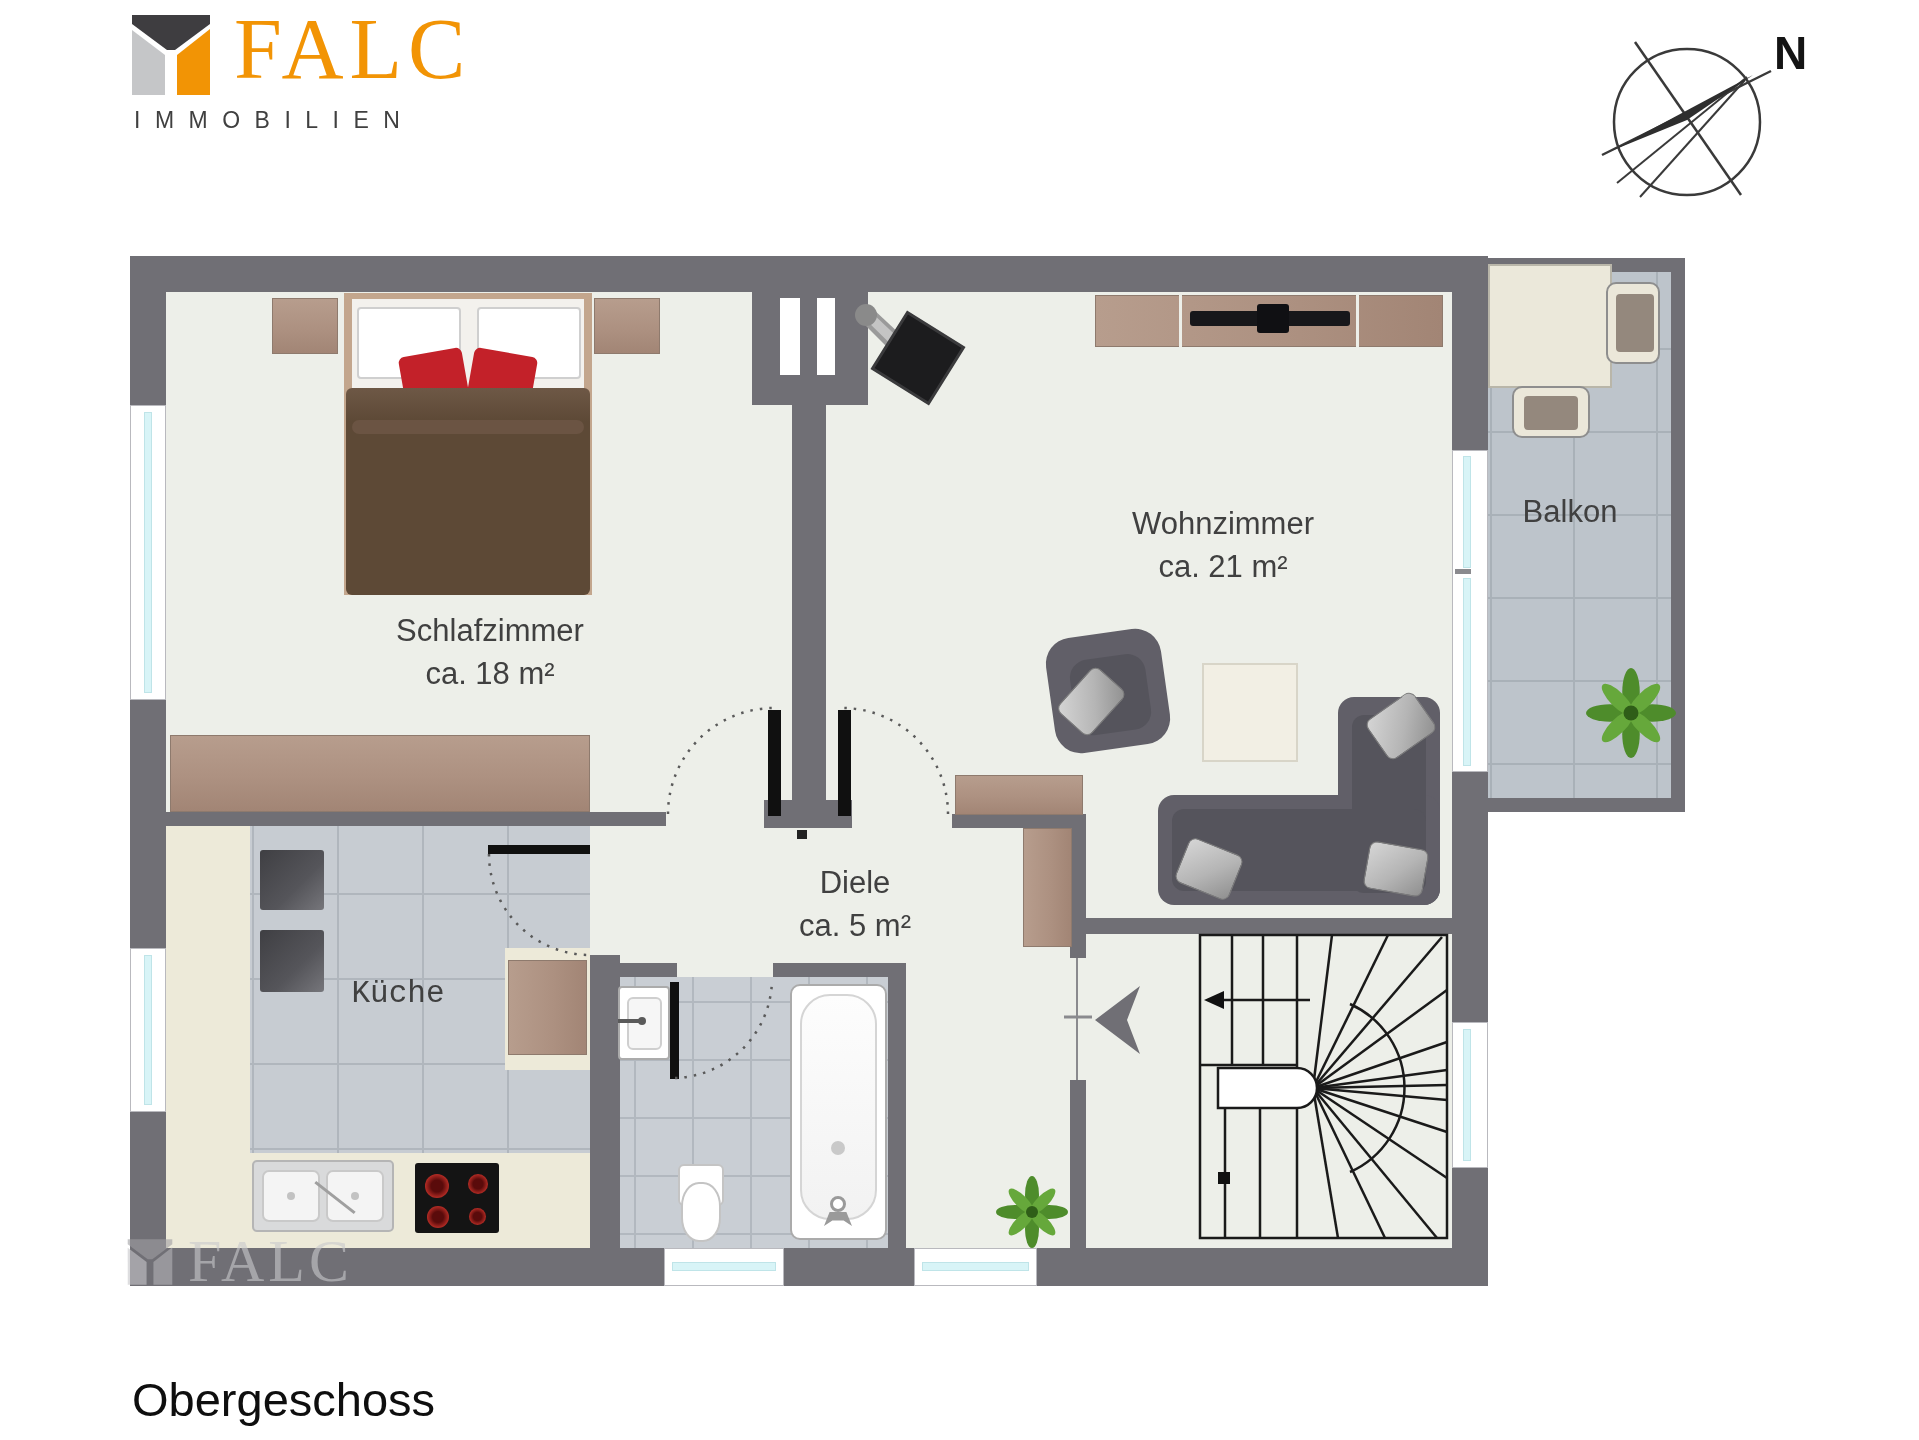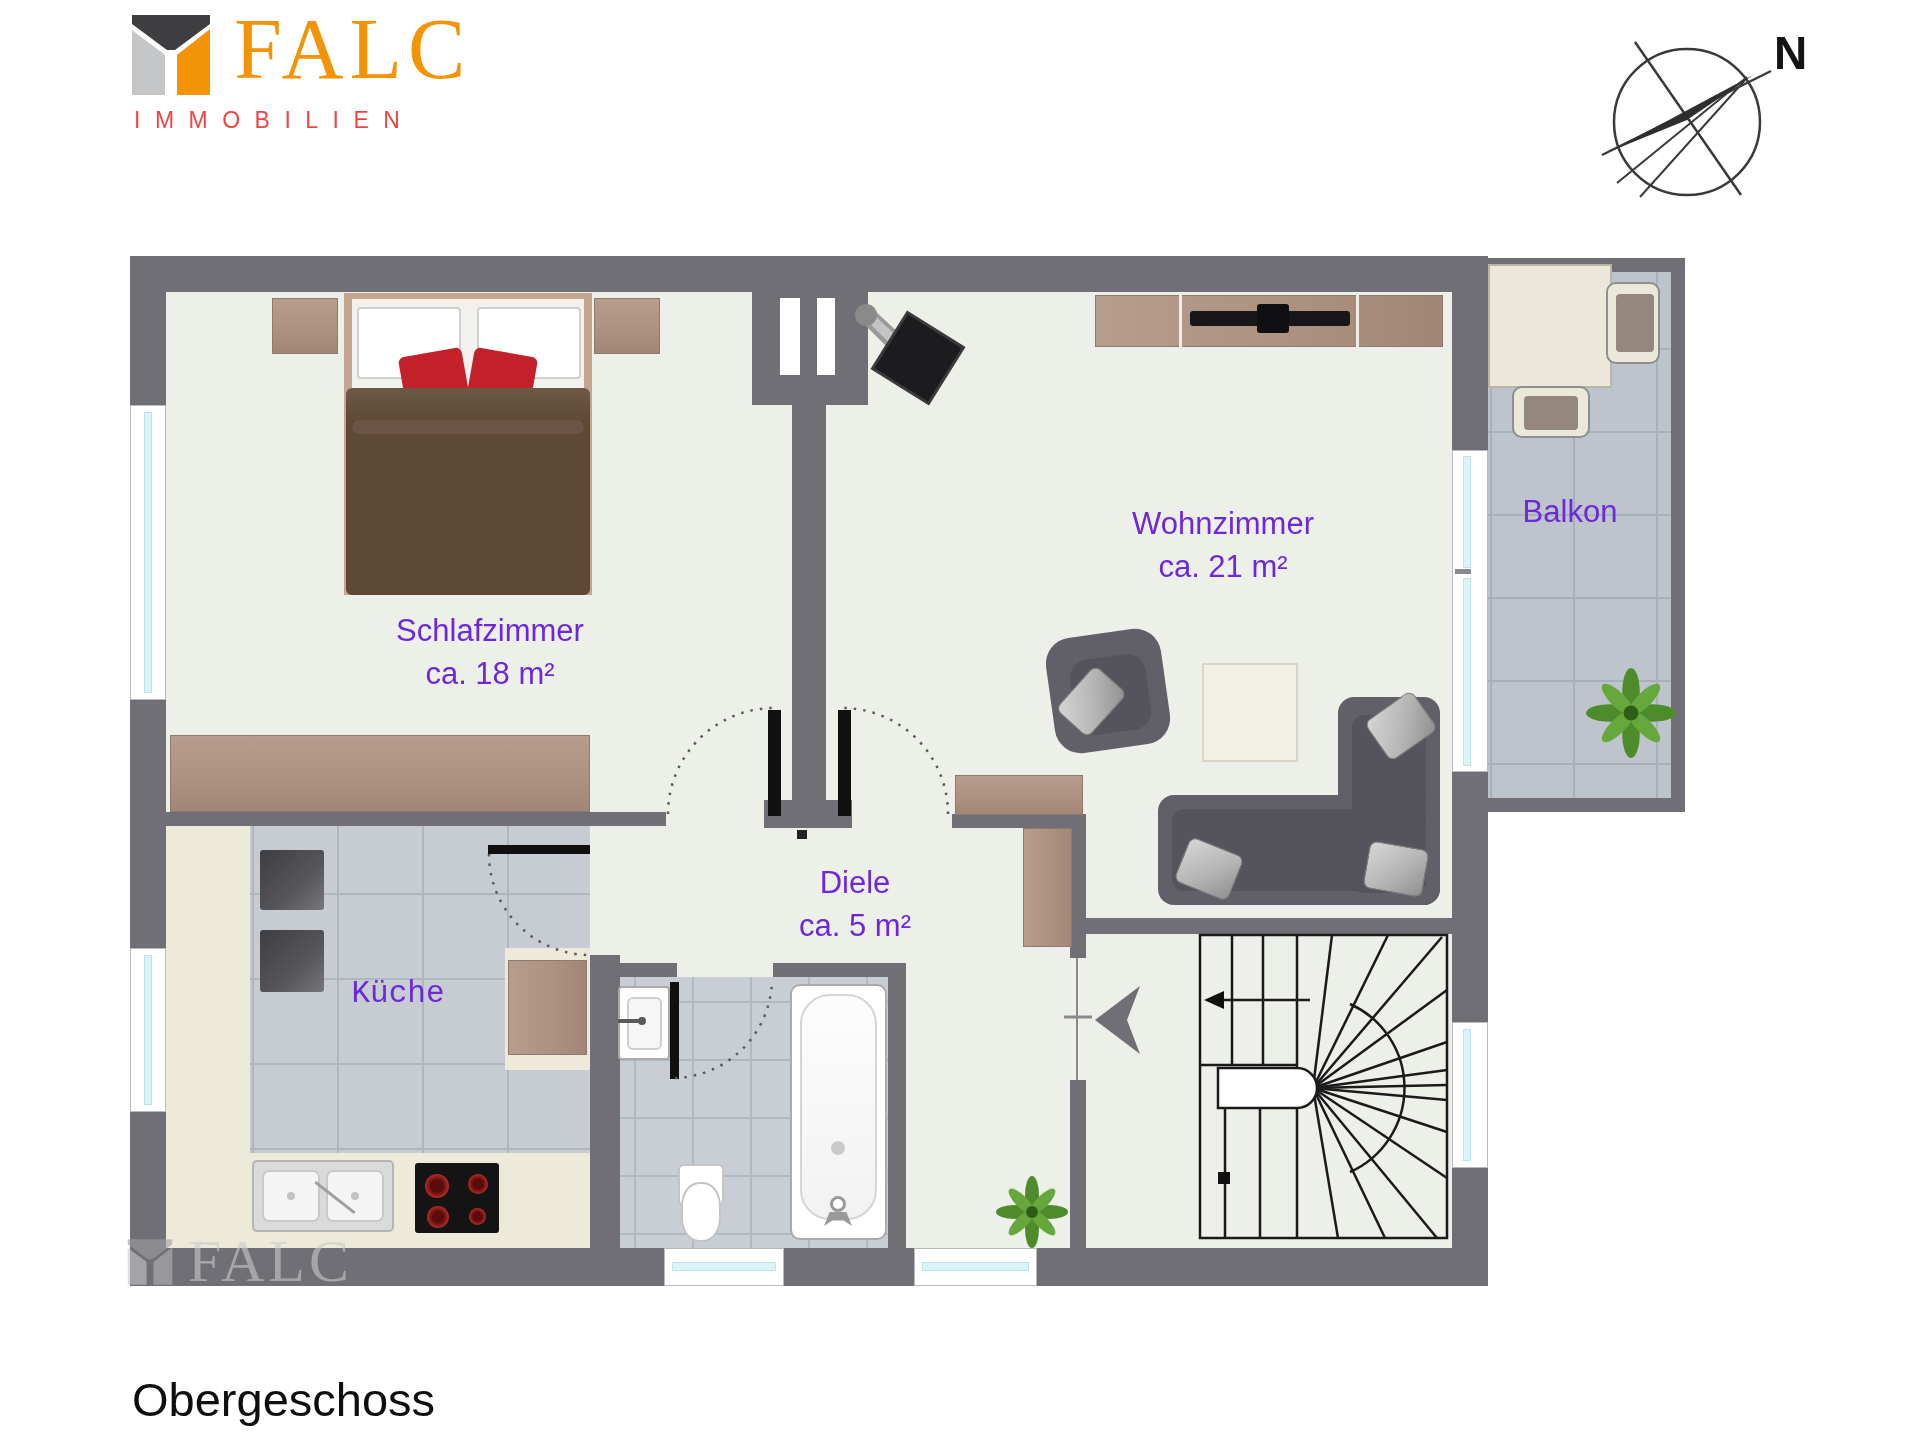--- a/index.html
+++ b/index.html
@@ -2,21 +2,21 @@
 <html><head>
 <meta charset="utf-8">
 <style>
   html,body{margin:0;padding:0;background:#fff;}
   #stage{position:relative;width:1919px;height:1440px;background:#ffffff;overflow:hidden;
          font-family:"Liberation Sans", sans-serif;}
   .abs{position:absolute;}
   
   .brand-word{font-family:"Liberation Serif", serif;font-size:86px;color:#F29405;
               letter-spacing:6px;line-height:1;}
-  .brand-sub{font-size:23px;color:#ef4444;letter-spacing:14.5px;font-weight:400;}
+  .brand-sub{font-size:23px;color:#404040;letter-spacing:14.5px;font-weight:400;}
   .north{font-size:46px;color:#141414;font-weight:600;}
   
   .wall{background:#706F75;}
   .floor{background:#EDEFE9;}
   .tiles-k{background-color:#C7CCD2;
     background-image:linear-gradient(to right,#B0B6BD 2px,transparent 2px),
                      linear-gradient(to bottom,#B0B6BD 2px,transparent 2px);
     background-size:85px 85px;background-position:2px 67px;}
   .tiles-b{background-color:#C9CED4;
     background-image:linear-gradient(to right,#B2B8BF 2px,transparent 2px),
@@ -26,21 +26,21 @@
     background-image:linear-gradient(to right,#A9B1B8 2px,transparent 2px),
                      linear-gradient(to bottom,#A9B1B8 2px,transparent 2px);
     background-size:83px 83px;background-position:2px 76px;}
   .win-recess{background:#ffffff;border:1px solid #B9B9BE;box-sizing:border-box;}
   .glass{background:#D8F4F7;border:1px solid #BFE4E8;box-sizing:border-box;}
   .counter{background:#EDEAD9;}
   .wood{background:linear-gradient(180deg,#B79D8D 0%,#AD9181 55%,#A28575 100%);}
   .woodv{background:linear-gradient(90deg,#B79D8D 0%,#AD9181 55%,#A28575 100%);}
   .doorleaf{background:#101010;}
   
-  .roomlabel{color:#6d28d9;font-size:31px;text-align:center;line-height:43px;width:320px;}
+  .roomlabel{color:#404040;font-size:31px;text-align:center;line-height:43px;width:320px;}
   .floorlabel{font-size:47px;color:#0E0E0E;}
   
   .sofa{background:#615F68;border-radius:16px;}
   .seat{background:#55545C;border-radius:12px;}
   .cush{background:linear-gradient(135deg,#D6D6D6 0%,#B5B5B5 55%,#8F8F8F 100%);
         border-radius:8px;border:1px solid #7e7e7e;}
   .cream-sq{background:#EBE8DA;border:2px solid #B9B6A9;box-sizing:border-box;}
   .chairframe{background:#EBE7D9;border:2px solid #8E8E8E;border-radius:10px;box-sizing:border-box;}
   .chairseat{background:#94887D;border-radius:4px;}
   .darkbox{background:linear-gradient(135deg,#3F3F43 0%,#55555A 60%,#76767B 100%);border-radius:3px;}

